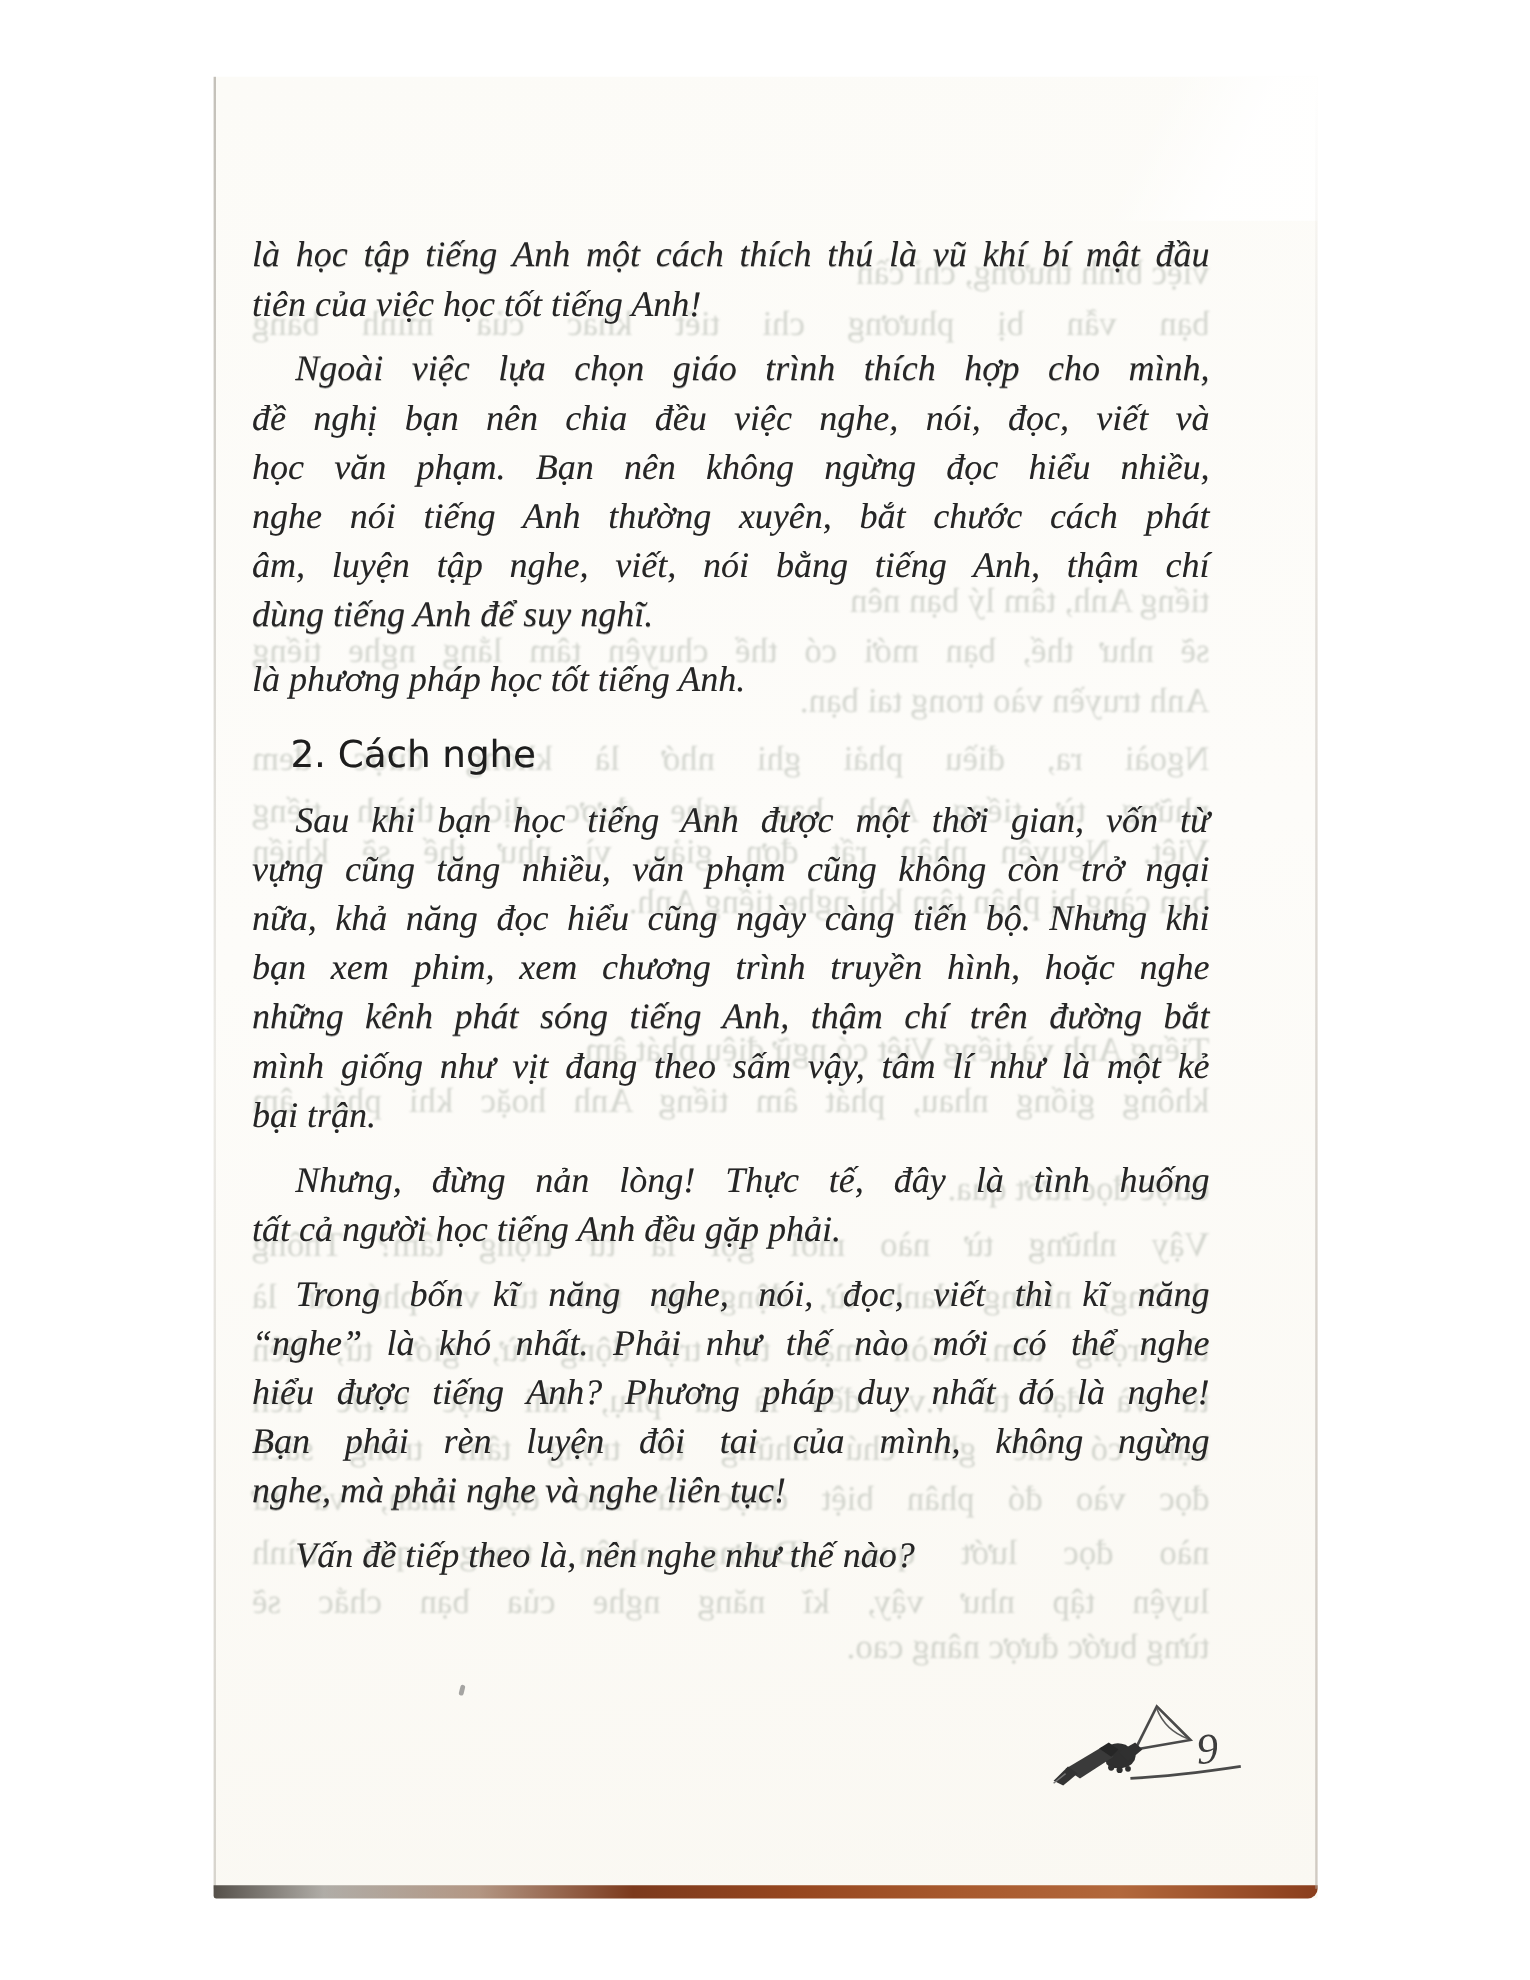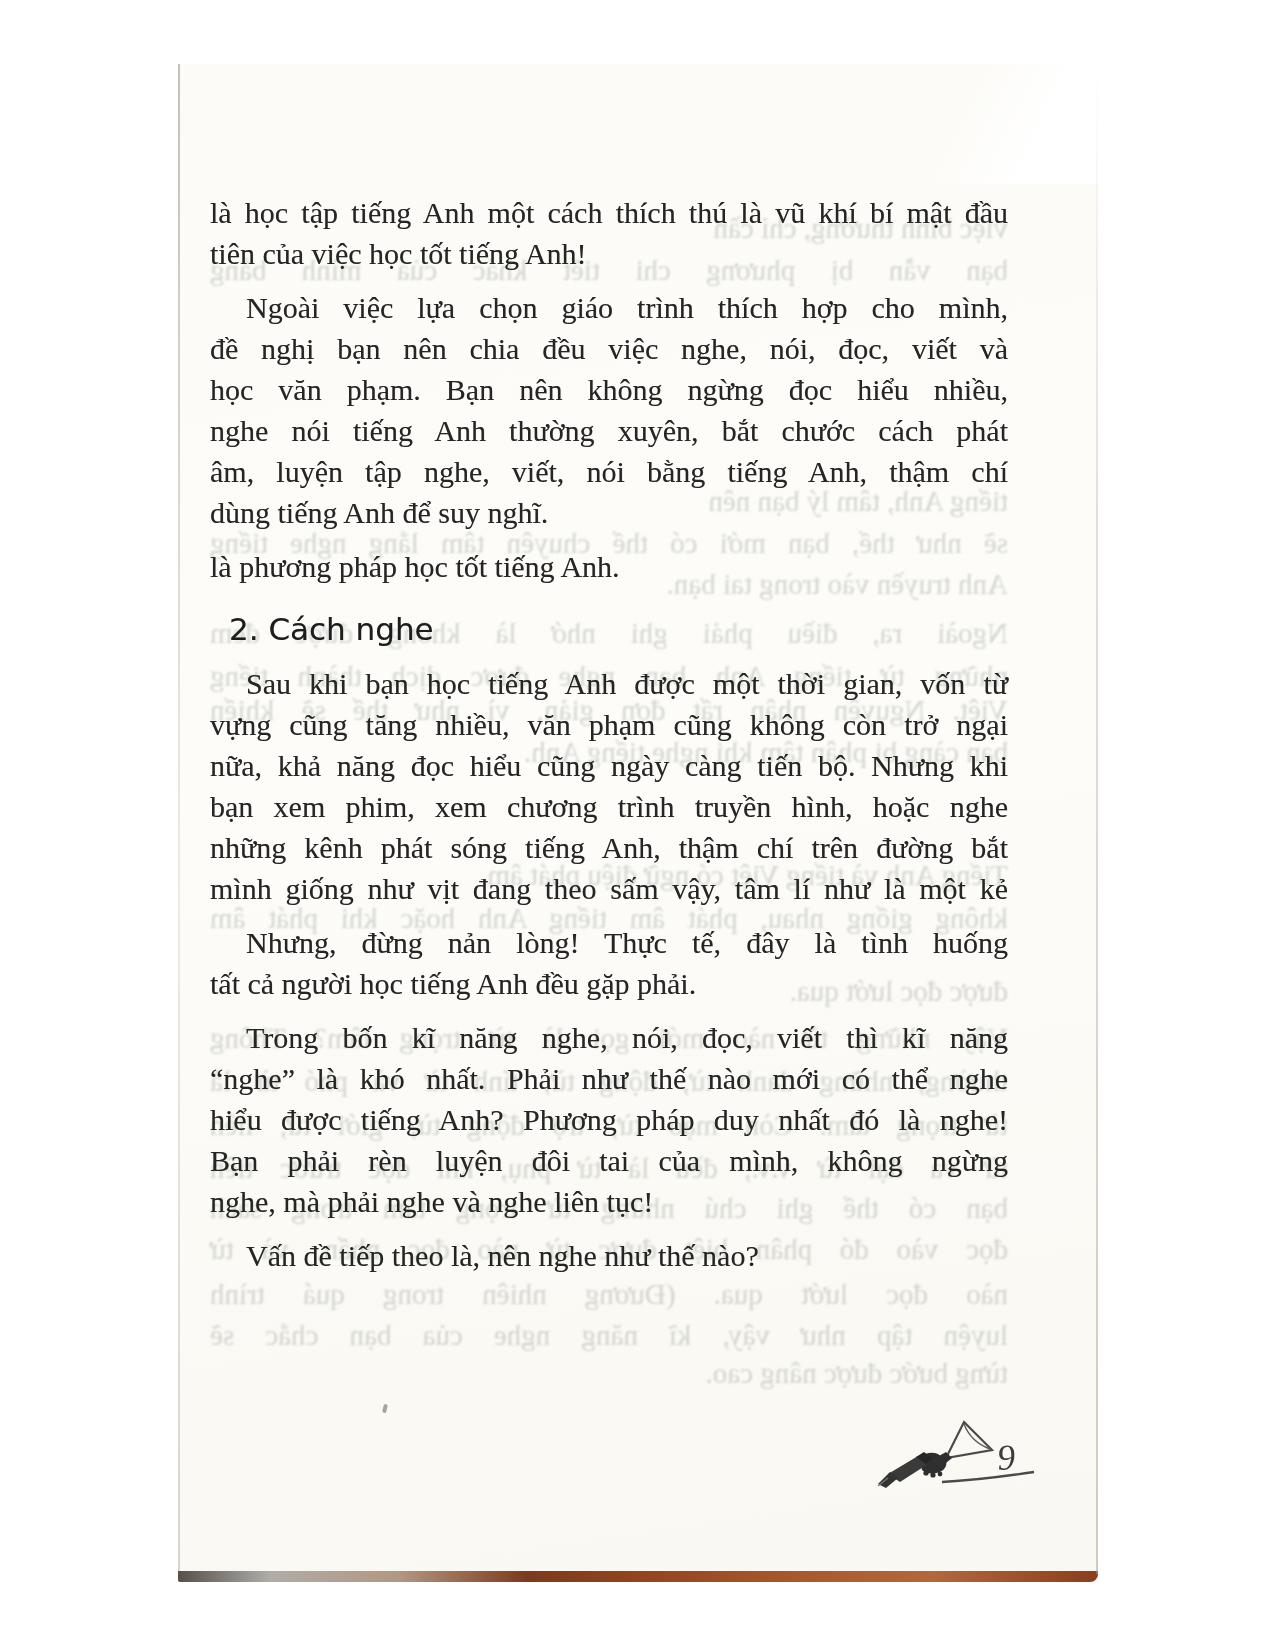--- a/index.html
+++ b/index.html
@@ -35,27 +35,27 @@
       #55504a 0%, rgba(85,80,74,.45) 10%, rgba(120,70,40,.55) 24%,
       #7c3a1d 38%, #95461f 52%, #a85a2e 68%, #b2683c 82%, #8a3e1d 100%);
   }
   .text-column {
     position:absolute; left:32px; top:128px; width:798px;
     font-size:30px; line-height:41px; color:#252525; z-index:2;
     text-shadow:0.2px 0.2px 0.5px rgba(35,35,35,.35);
   }
   .line { text-align:justify; text-align-last:justify; }
   .line.last { text-align-last:auto; }
-  .paragraph { margin-top:13px; }
+  .paragraph { margin-top:13px;font-style:italic; }
   .paragraph:first-child { margin-top:0; }
   .paragraph.indent .line.first { text-indent:36px; }
   .heading {
     font-family:"DejaVu Sans", sans-serif;
     font-size:31px; line-height:41px;
-    margin:22px 0 12px 19px;
+    margin:22px 0 12px 32px;
     color:#1d1d1d;
     text-shadow:0.2px 0.2px 0.4px rgba(25,25,25,.4);
   }
   .bleed-layer {
     position:absolute; left:32px; top:0; width:798px; height:100%;
     z-index:1; pointer-events:none;
   }
   .bleed-line {
     position:absolute; left:0; width:100%;
     transform:scaleX(-1);
@@ -127,20 +127,21 @@
         <div class="line last">là phương pháp học tốt tiếng Anh.</div>
       </div>
       <div class="heading">2. Cách nghe</div>
       <div class="paragraph indent">
         <div class="line first">Sau khi bạn học tiếng Anh được một thời gian, vốn từ</div>
         <div class="line">vựng cũng tăng nhiều, văn phạm cũng không còn trở ngại</div>
         <div class="line">nữa, khả năng đọc hiểu cũng ngày càng tiến bộ. Nhưng khi</div>
         <div class="line">bạn xem phim, xem chương trình truyền hình, hoặc nghe</div>
         <div class="line">những kênh phát sóng tiếng Anh, thậm chí trên đường bắt</div>
         <div class="line">mình giống như vịt đang theo sấm vậy, tâm lí như là một kẻ</div>
+        <div class="line last">bại trận.</div>
       </div>
       <div class="paragraph indent">
         <div class="line first">Nhưng, đừng nản lòng! Thực tế, đây là tình huống</div>
         <div class="line last">tất cả người học tiếng Anh đều gặp phải.</div>
       </div>
       <div class="paragraph indent">
         <div class="line first">Trong bốn kĩ năng nghe, nói, đọc, viết thì kĩ năng</div>
         <div class="line">“nghe” là khó nhất. Phải như thế nào mới có thể nghe</div>
         <div class="line">hiểu được tiếng Anh? Phương pháp duy nhất đó là nghe!</div>
         <div class="line">Bạn phải rèn luyện đôi tai của mình, không ngừng</div>

